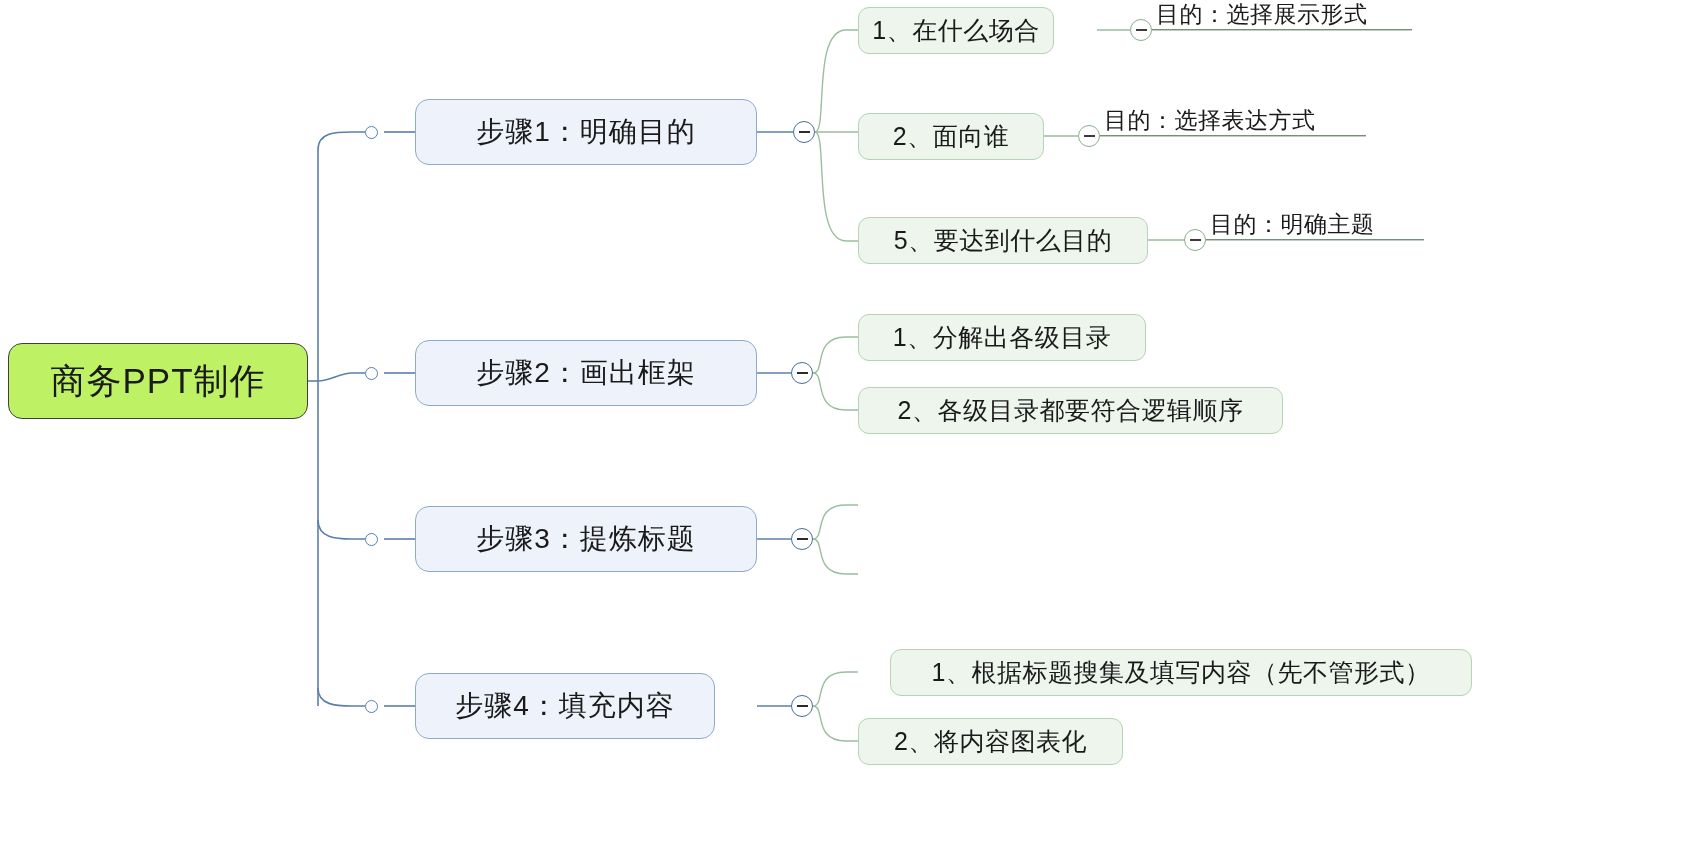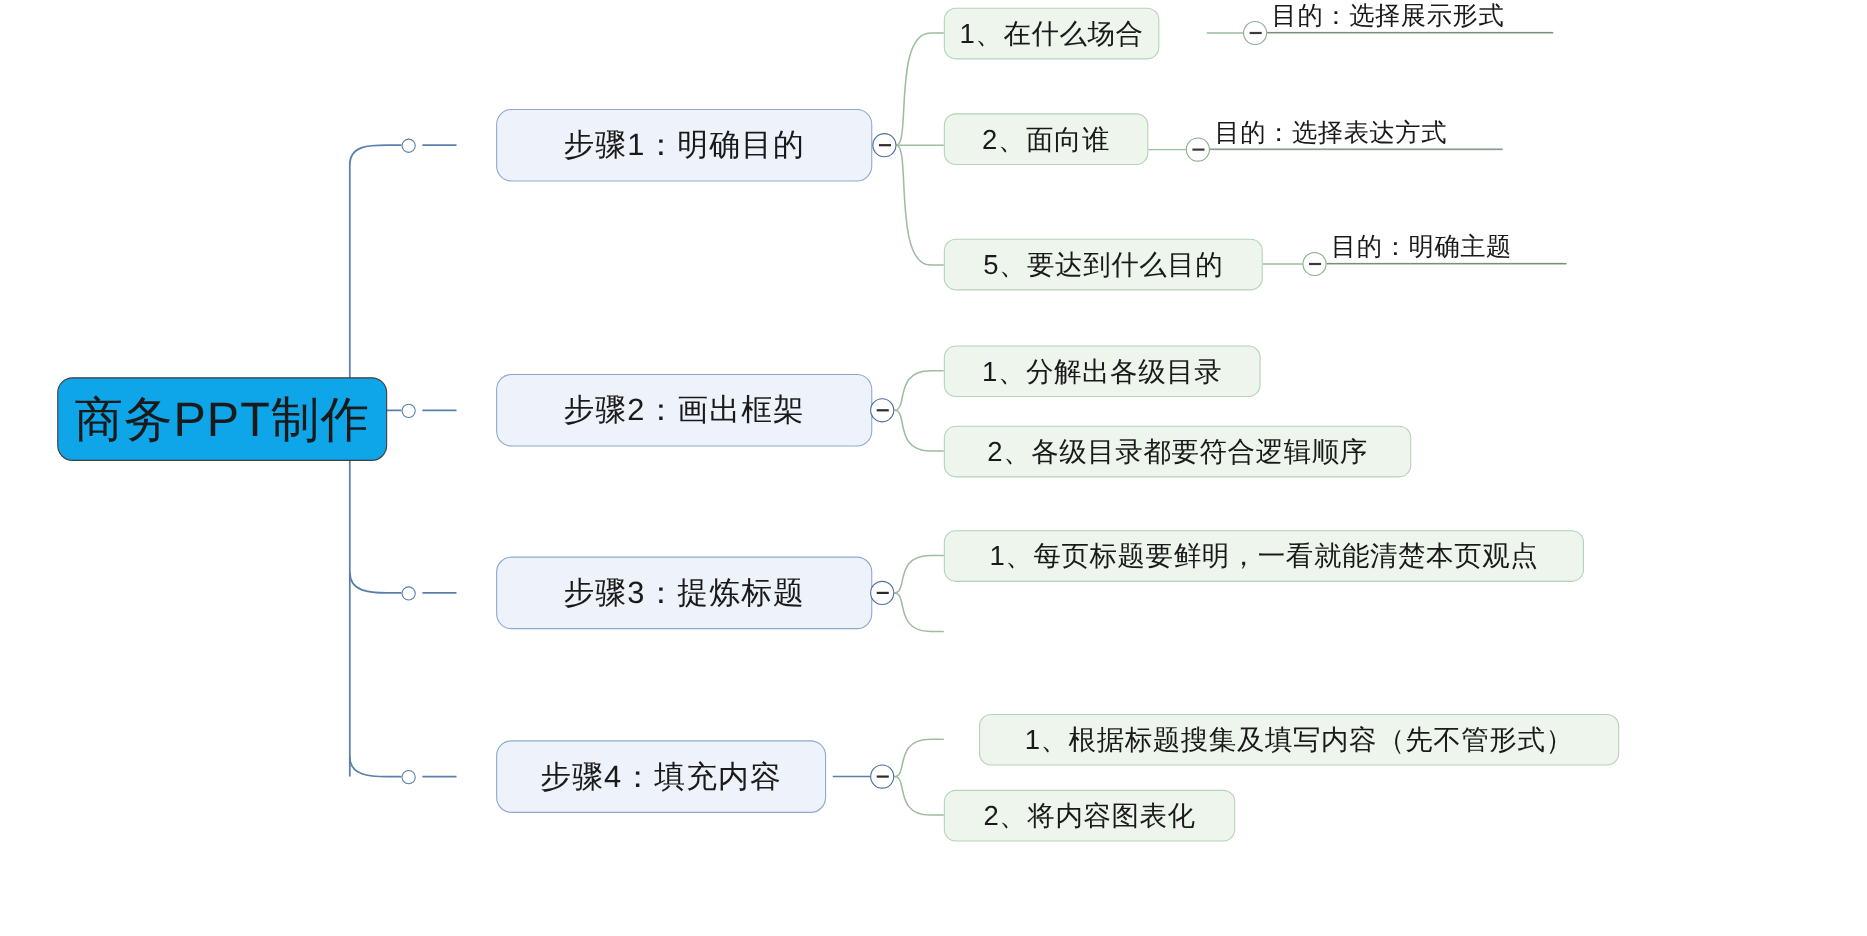--- a/index.html
+++ b/index.html
@@ -29,38 +29,36 @@
   }
   .node {
     position: absolute;
     box-sizing: border-box;
     display: flex;
     align-items: center;
     justify-content: center;
     white-space: nowrap;
   }
   .node-root {
-    background: #0ea5e9;
+    background: #bef264;
     border: 1.6px solid #3f3f3f;
     border-radius: 14px;
     color: #1a1a1a;
-    font-size: 44px;
+    font-size: 35px;
     letter-spacing: 1px;
     padding: 0 18px;
-    margin-left: 44px;
   }
   .node-l1 {
     background: #eef2fa;
     border: 1.4px solid #8fa9cd;
     border-radius: 14px;
     color: #1a1a1a;
     font-size: 28px;
     letter-spacing: 1px;
     padding: 0 16px;
-    margin-left: 36px;
   }
   .node-l2 {
     background: #edf5ed;
     border: 1.3px solid #b5d3b6;
     border-radius: 11px;
     color: #1a1a1a;
     font-size: 25px;
     letter-spacing: 0.5px;
     padding: 0 18px;
   }
@@ -209,21 +207,21 @@
     <span class="bar"></span>
   </div>
 
   <div class="node node-l2" style="left:858px; top:7px; width:196px; height:47px;">
     <span>1、在什么场合</span>
   </div>
   <div class="toggle toggle-green" style="left:1130px; top:19px;">
     <span class="bar"></span>
   </div>
 
-  <div class="node node-l2" style="left:858px; top:103px; width:186px; height:47px;">
+  <div class="node node-l2" style="left:858px; top:113px; width:186px; height:47px;">
     <span>2、面向谁</span>
   </div>
   <div class="toggle toggle-green" style="left:1078px; top:125px;">
     <span class="bar"></span>
   </div>
 
   <div class="node node-l2" style="left:858px; top:217px; width:290px; height:47px;">
     <span>5、要达到什么目的</span>
   </div>
   <div class="toggle toggle-green" style="left:1184px; top:229px;">
@@ -240,23 +238,20 @@
     <span>目的：明确主题</span>
   </div>
 
   <div class="node node-l2" style="left:858px; top:314px; width:288px; height:47px;">
     <span>1、分解出各级目录</span>
   </div>
   <div class="node node-l2" style="left:858px; top:387px; width:425px; height:47px;">
     <span>2、各级目录都要符合逻辑顺序</span>
   </div>
 
-  <div class="node node-l2" style="left:858px; top:482px; width:582px; height:47px;">
-    <span>1、每页标题要鲜明，一看就能清楚本页观点</span>
-  </div>
 
   <div class="node node-l2" style="left:858px; top:649px; width:582px; height:47px;margin-left:32px;">
     <span>1、根据标题搜集及填写内容（先不管形式）</span>
   </div>
   <div class="node node-l2" style="left:858px; top:718px; width:265px; height:47px;">
     <span>2、将内容图表化</span>
   </div>
 
 </div>
 

